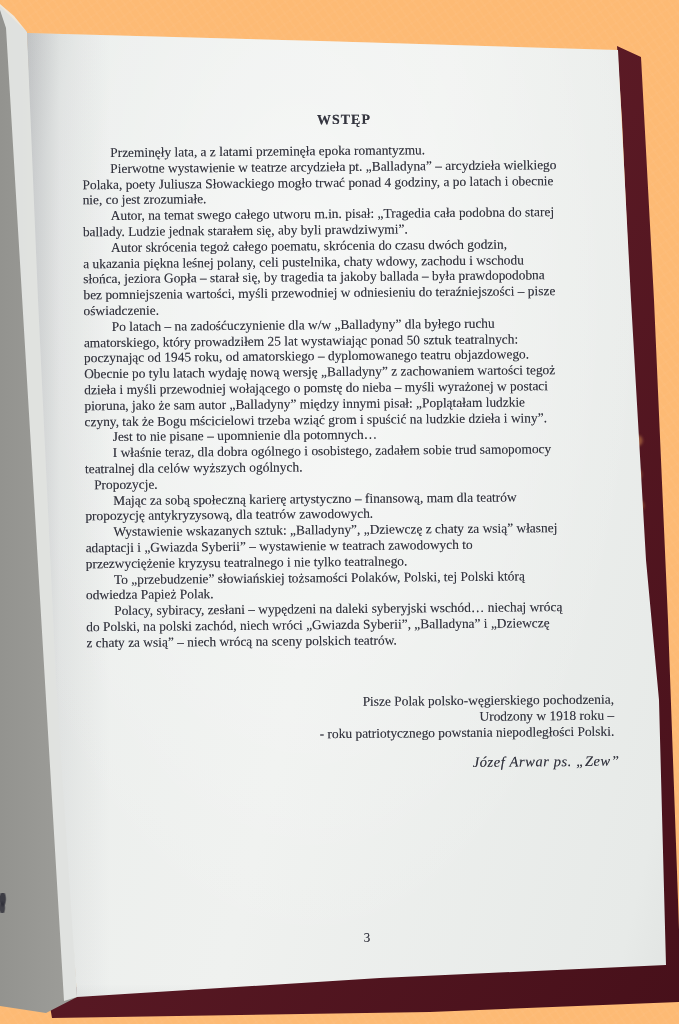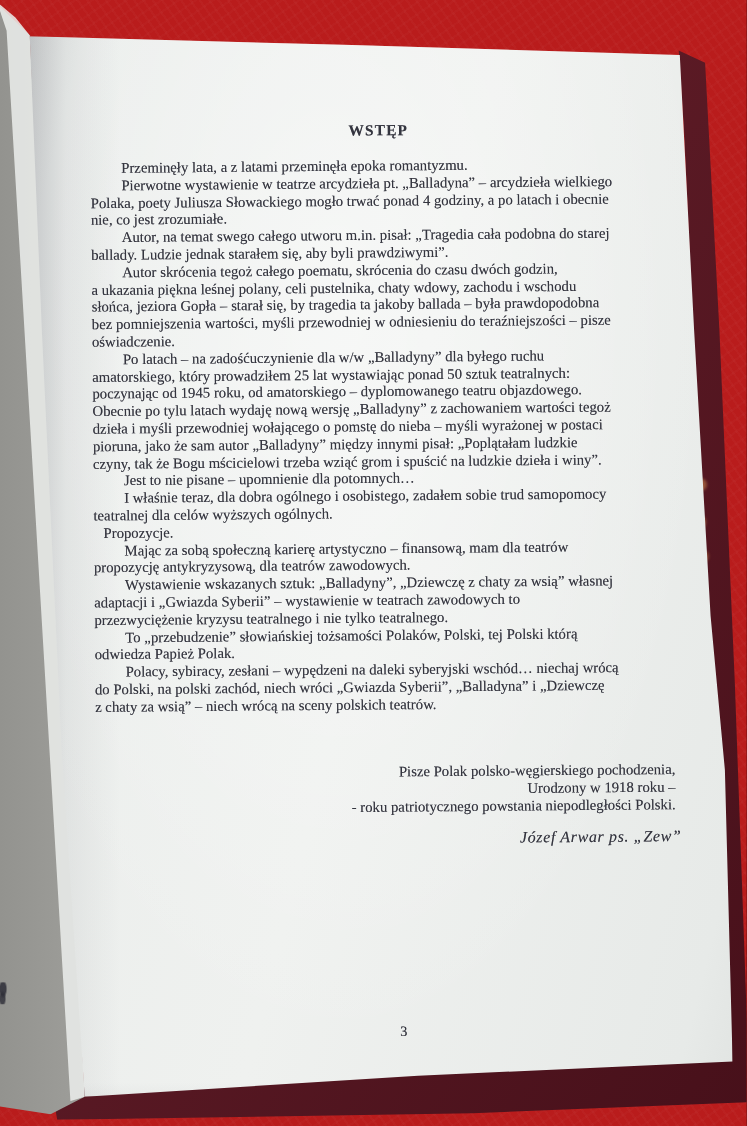--- a/index.html
+++ b/index.html
@@ -1,20 +1,20 @@
 <!DOCTYPE html>
 <html><head>
 <meta charset="utf-8">
 <style>
   html,body{margin:0;padding:0;background:#000;}
   .scene{
     position:relative;
     width:679px;height:1024px;
     overflow:hidden;
-    background:#b91c1c;
+    background:#fdba74;
     font-family:"Liberation Serif","DejaVu Serif",serif;
   }
   
   .bg-texture{
     position:absolute;inset:0;
     background:
       repeating-linear-gradient(55deg, rgba(255,255,255,0.025) 0 2px, transparent 2px 7px),
       repeating-linear-gradient(-35deg, rgba(255,255,255,0.018) 0 2px, transparent 2px 9px);
   }
   

